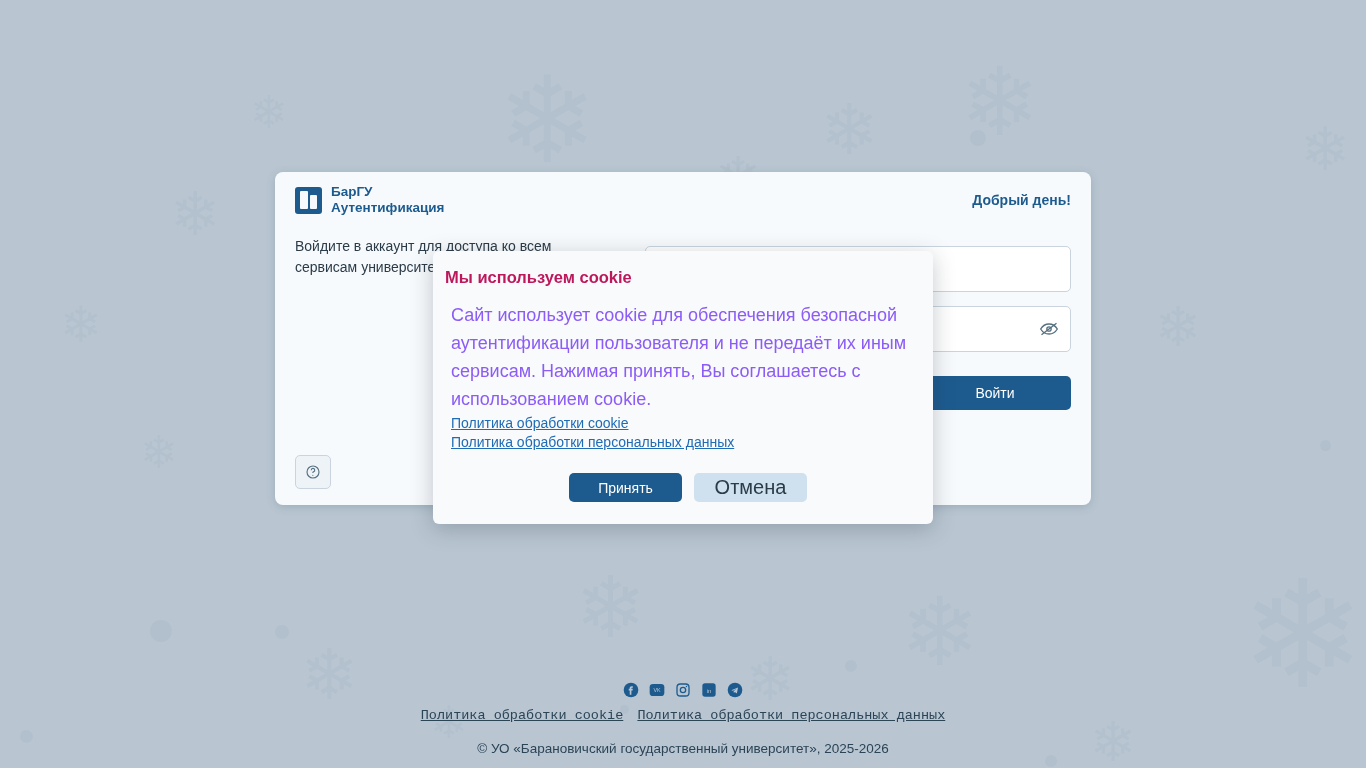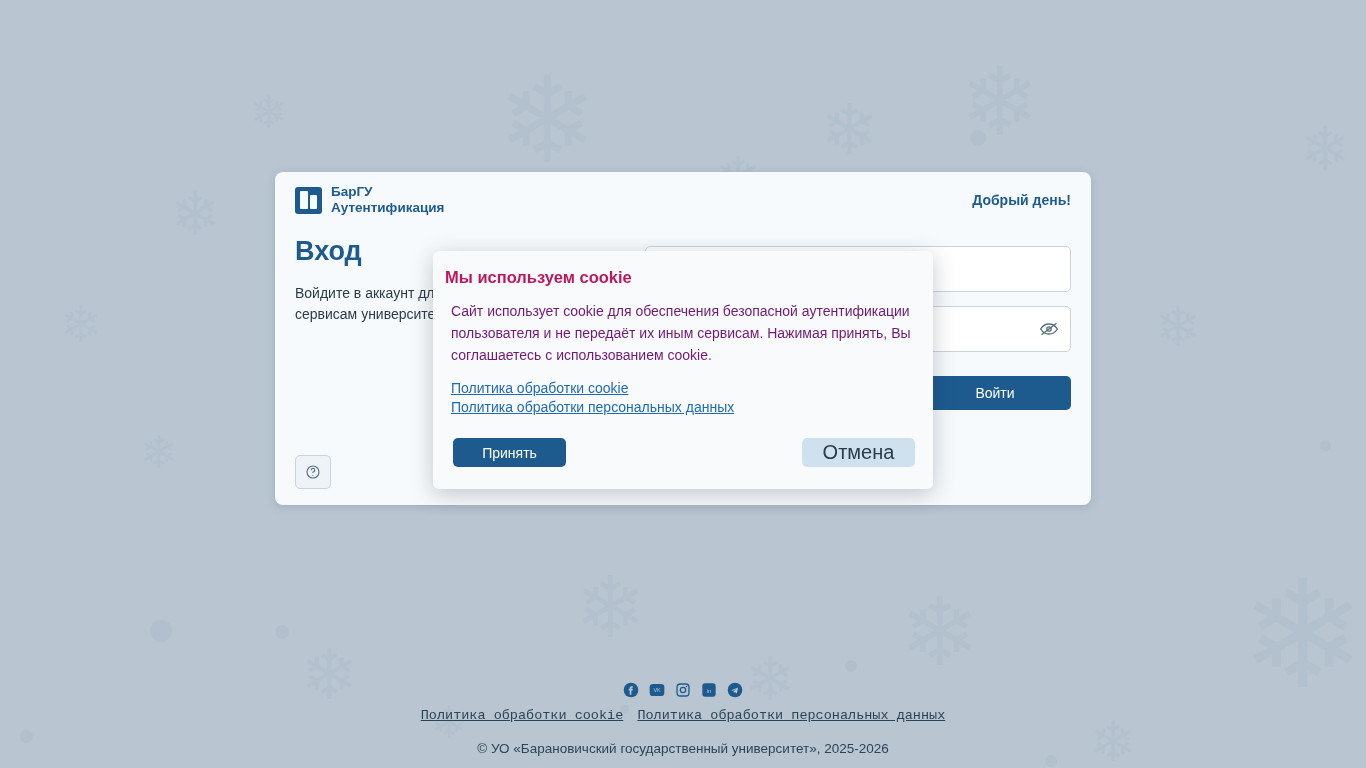--- a/index.html
+++ b/index.html
@@ -213,37 +213,37 @@
   .modal-title {
     font-size: 16.5px;
     font-weight: bold;
     color: #be185d;
     padding: 17px 18px 0 12px;
   }
   .modal-body {
     padding: 14px 18px 0 18px;
   }
   .modal-text {
-    font-size: 14px;
-    color: #701a75;
+    font-size: 18px;
+    color: #8b5cf6;
     line-height: 1.56;
-    margin: 0 0 14px 0;
+    margin: 0 0 2px 0;
   }
   .modal-links a {
     display: block;
     font-size: 14px;
     color: #1f6bb5;
     text-decoration: underline;
     margin-bottom: 3px;
   }
   .modal-footer {
     display: flex;
-    justify-content: space-between;
+    justify-content: center;
     gap: 12px;
-    padding: 20px 18px 22px 20px;
+    padding: 20px 18px 22px 28px;
   }
   .btn-accept {
     background: #1d5b8f;
     color: #ffffff;
     border: none;
     border-radius: 5px;
     height: 29px;
     min-width: 113px;
     font-size: 14px;
     cursor: pointer;
@@ -344,21 +344,20 @@
         <div class="brand-text">
           <div>БарГУ</div>
           <div>Аутентификация</div>
         </div>
       </div>
       <div class="greeting">Добрый день!</div>
     </div>
 
     <div id="card-body">
       <div class="left-col">
-        <h1 class="page-title">Вход</h1>
         <div class="page-sub">Войдите в аккаунт для доступа ко всем сервисам университета.</div>
       </div>
 
       <div class="right-col">
         <div class="field">
           <input type="text" value="" placeholder="" style="">
         </div>
         <div class="field">
           <input type="password" value="" placeholder="" style="">
           <span class="eye-btn">

